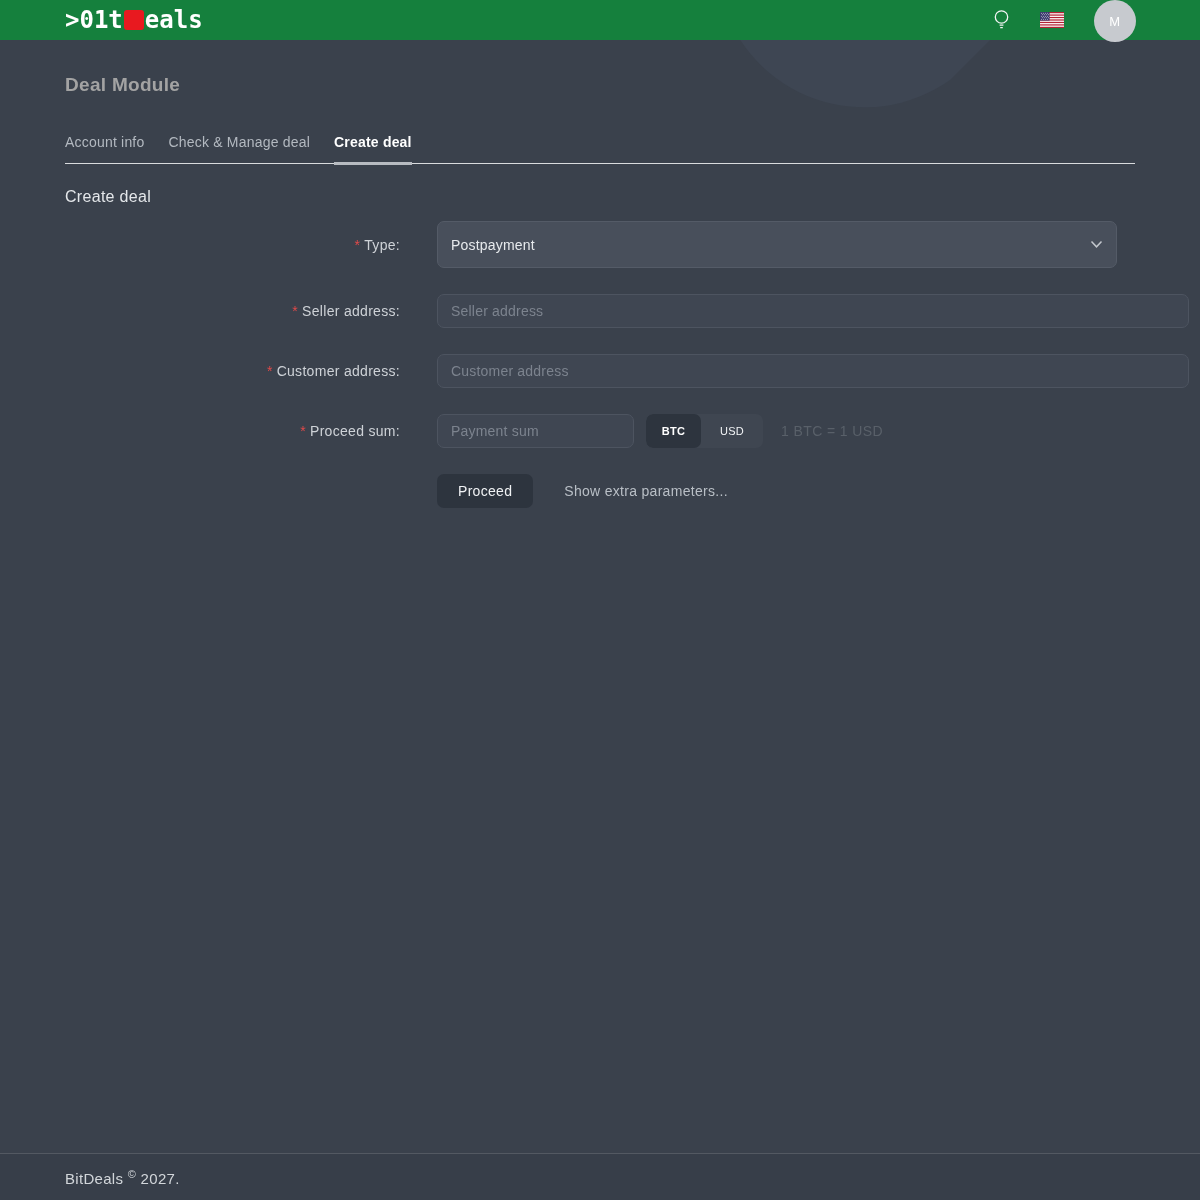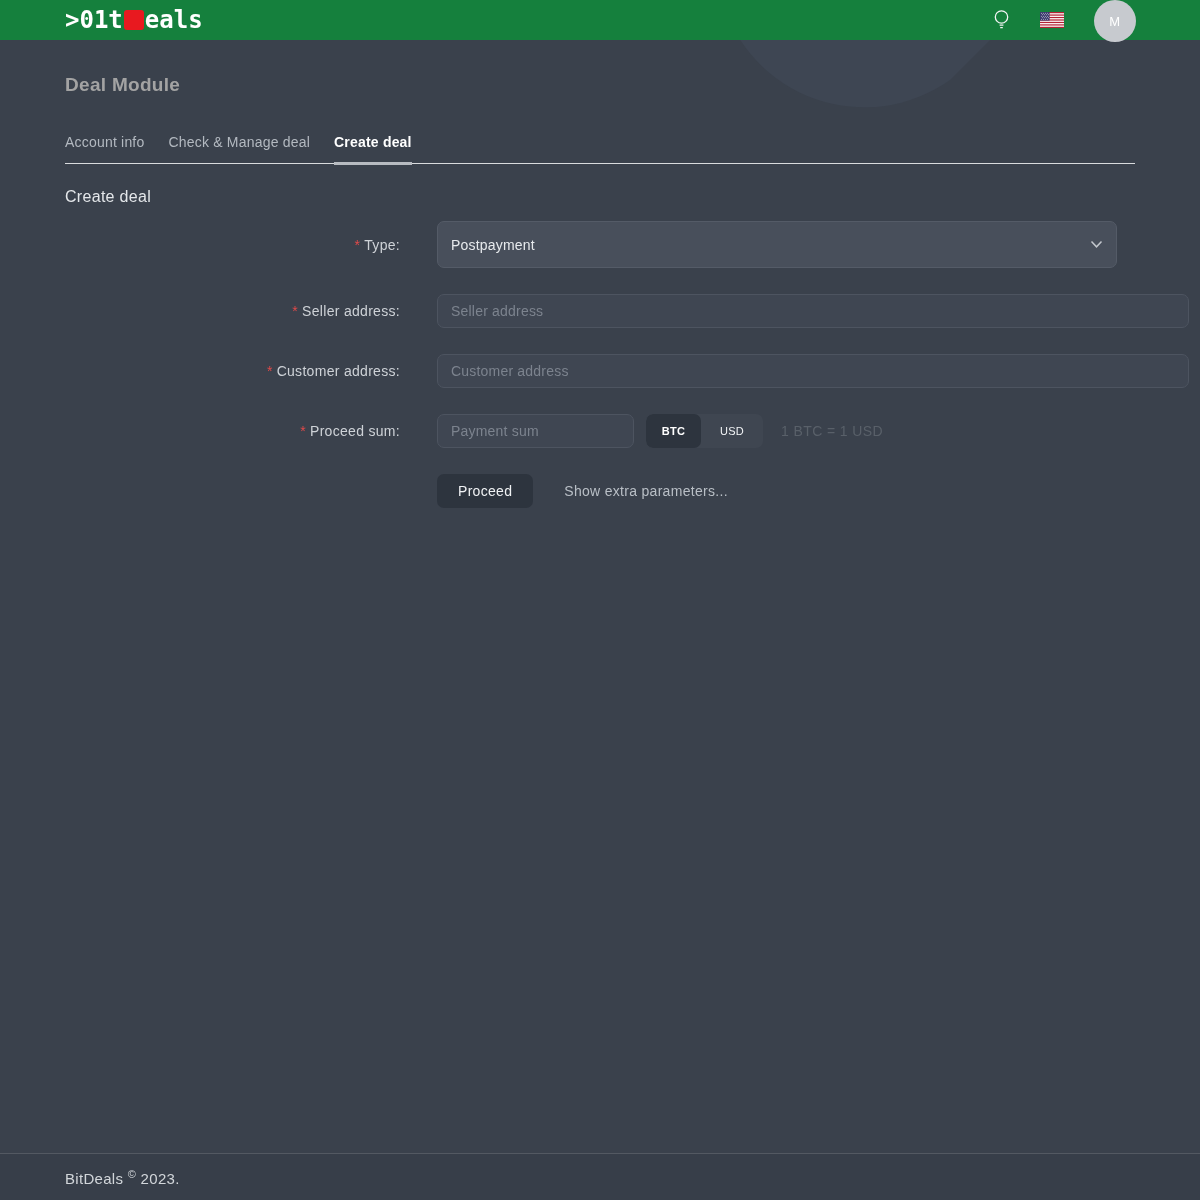--- a/index.html
+++ b/index.html
@@ -364,15 +364,15 @@
           <span class="extra-link">Show extra parameters...</span>
         </div>
       </div>
 
     </form>
   </div>
 </main>
 
 <footer class="footer">
   <div class="footer-text">
-    <span>BitDeals</span> <sup>©</sup> <span>2023.</span>
+    <span>BitDeals</span> <sup>©</sup> <span>2027.</span>
   </div>
 </footer>
 
 </body></html>

